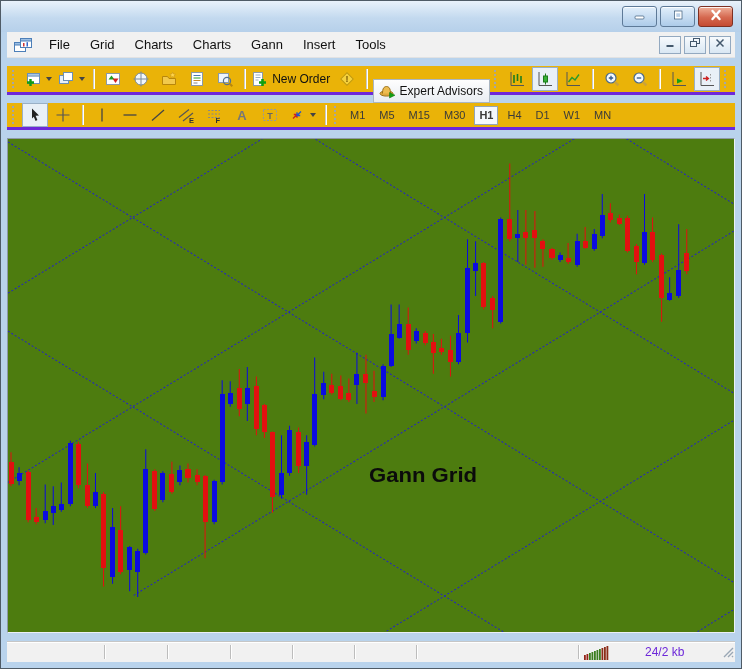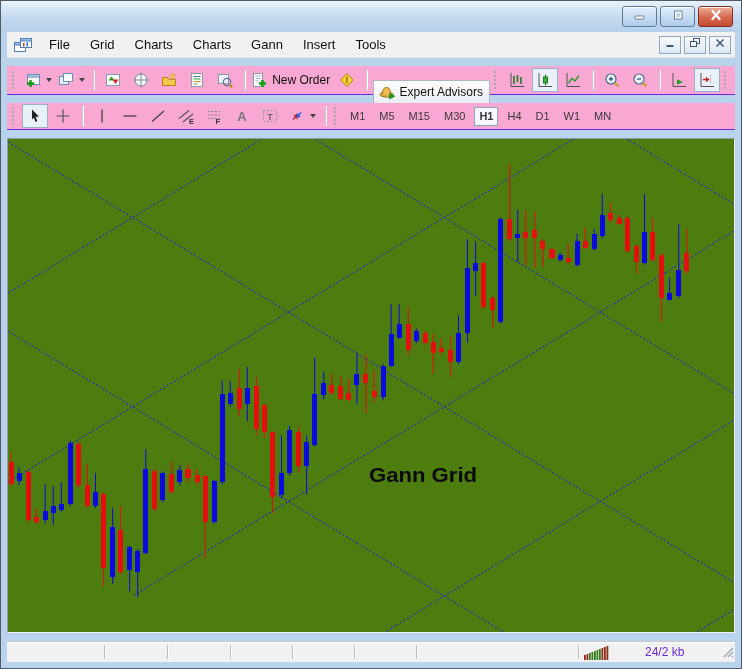--- a/index.html
+++ b/index.html
@@ -23,21 +23,21 @@
   .menubar { height:26px; flex:none; background:#f1f1f1; display:flex; align-items:center; font-size:13px; color:#111;
              border-bottom:1px solid #e2e2e2; padding:0 4px; }
   .mdi-icon { width:22px; height:18px; display:flex; align-items:center; margin:0 4px 0 2px; }
   .menus { display:flex; align-items:center; }
   .menu-item { padding:3px 10px; cursor:default; }
   .mdi-btns { margin-left:auto; display:flex; }
   .mdi-btn { width:22px; height:18px; border:1px solid #93a9c0; background:linear-gradient(#f7fafd,#d9e7f3);
              display:flex; align-items:center; justify-content:center; margin-left:3px; padding:0; }
 
   
-  .toolbar { flex:none; background:#f9a8d4; border-bottom:1px solid #6d28d9; display:flex; align-items:center; padding:0 2px; }
+  .toolbar { flex:none; background:#eab308; border-bottom:3px solid #6d28d9; display:flex; align-items:center; padding:0 2px; }
   .tb1 { height:29px; } .tb2 { height:27px; }
   .tbbtn { height:24px; min-width:26px; border:1px solid transparent; background:transparent; display:flex;
            align-items:center; justify-content:center; padding:0 2px; margin:0 1px; font-size:12px; color:#111;
            font-family:inherit; }
   .tbbtn .lbl { margin:0 3px 0 4px; white-space:nowrap; }
   .tbbtn.pressed { border-color:#9ab0c6; background:#e9f0f7; }
   .tbbtn.boxed { border:1px solid #aab6c2; background:linear-gradient(#fefefe,#e9edf2); padding:0 8px;margin-top:24px; }
   .icn { width:18px; height:18px; display:flex; }
   .icn svg { width:18px; height:18px; }
   .caret { width:0; height:0; border-left:3.5px solid transparent; border-right:3.5px solid transparent;

